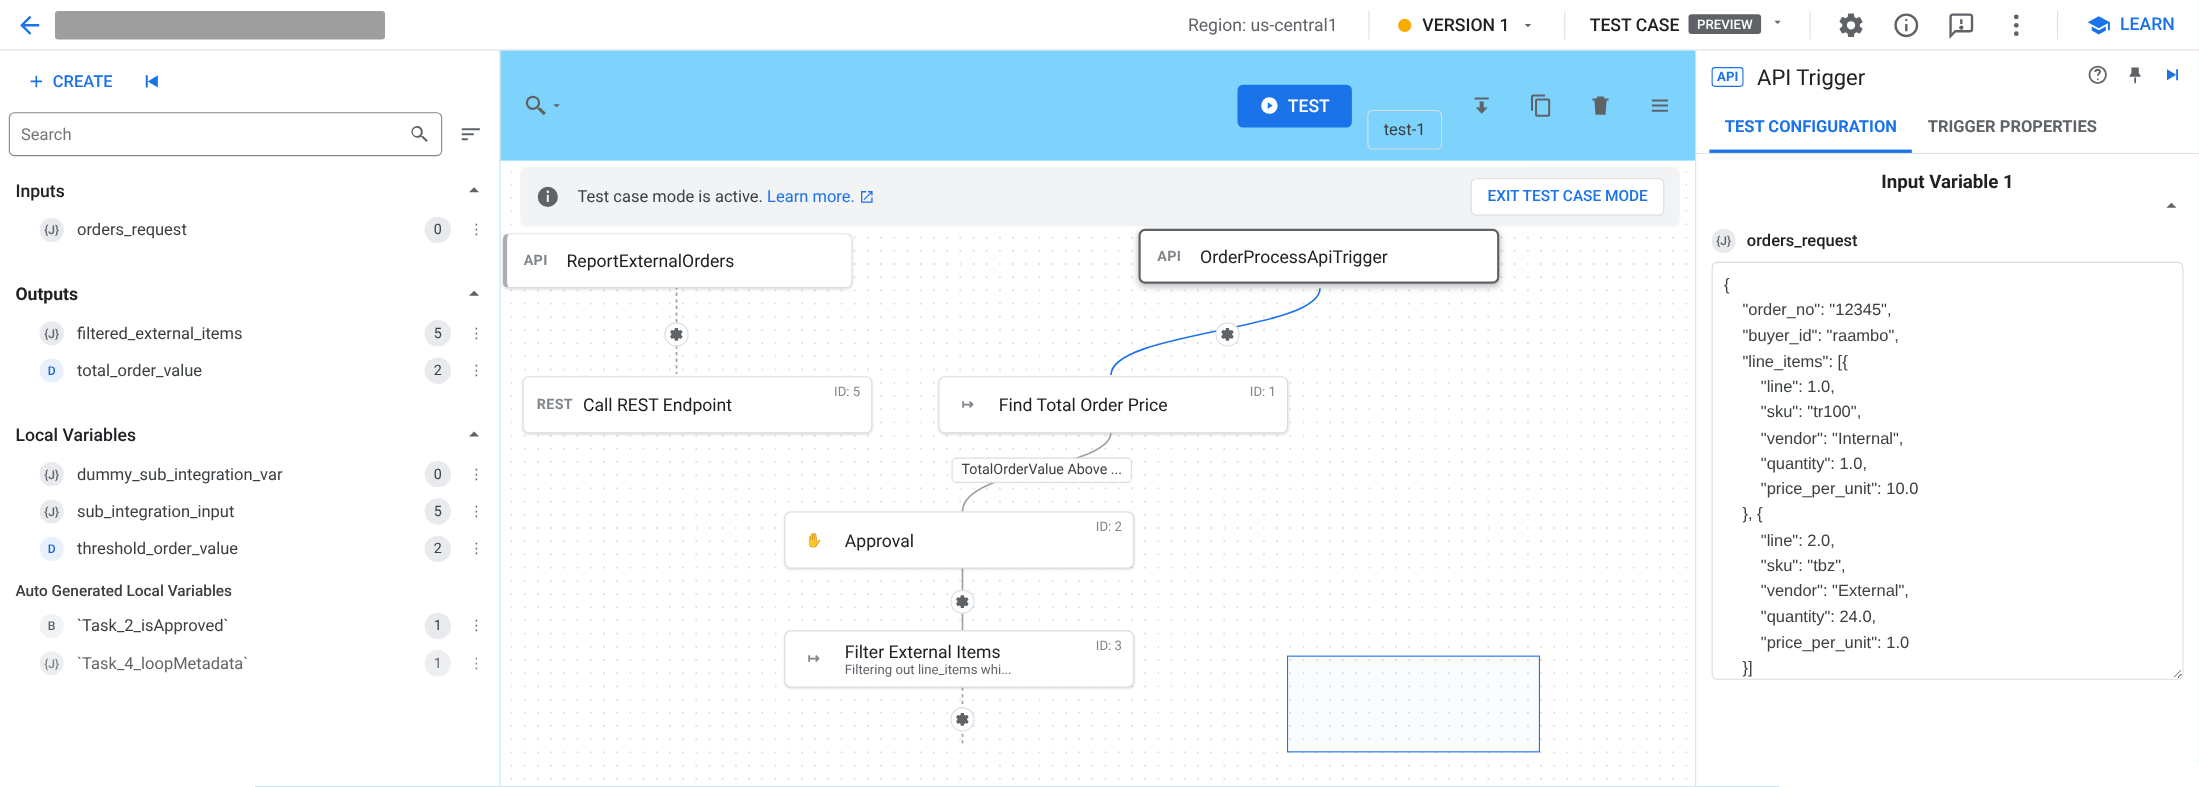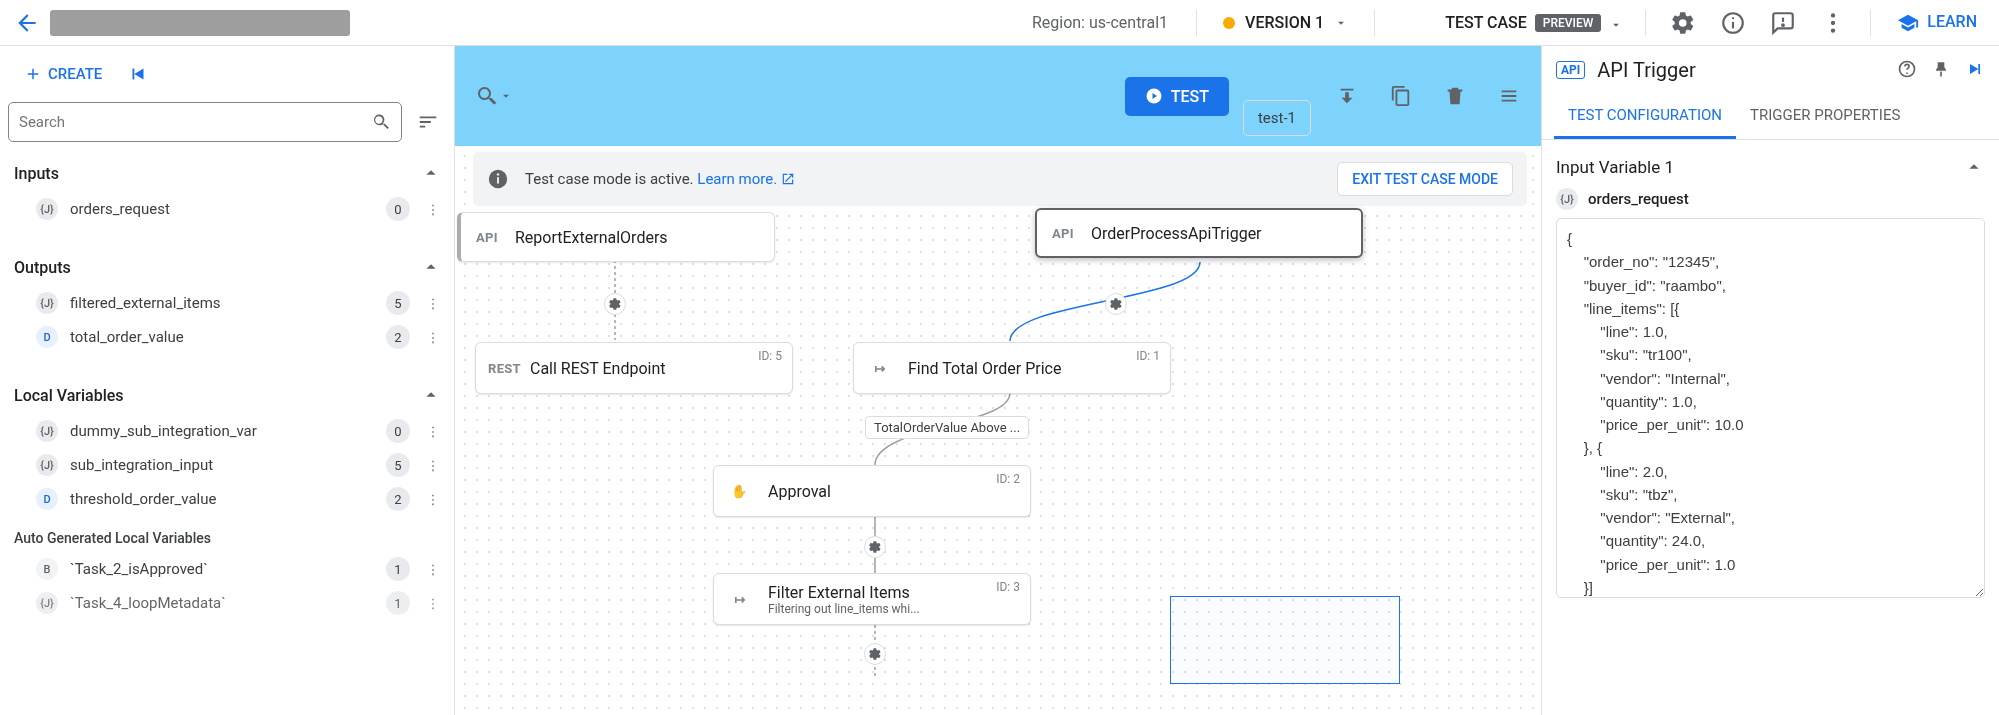--- a/index.html
+++ b/index.html
@@ -8,21 +8,21 @@
 
   
   .topbar { display:flex; align-items:center; height:46px; padding:0 12px; border-bottom:1px solid #e0e0e0; gap:8px; }
   .back-btn { color:#1a73e8; width:30px; height:30px; display:flex; align-items:center; justify-content:center; border-radius:50%; cursor:pointer; }
   .title-placeholder { width:300px; height:26px; background:#9e9e9e; border-radius:3px; }
   .spacer { flex:1; }
   .region { color:#5f6368; font-size:16px; margin-right:12px; }
   .version-chip { display:flex; align-items:center; gap:10px; font-weight:500; font-size:16px; padding:0 10px;}
   .status-dot { width:12px; height:12px; border-radius:50%; background:#f9ab00; }
   .divider-v { width:1px; height:26px; background:#e0e0e0; margin:0 8px; }
-  .testcase-chip { display:flex; align-items:flex-end; gap:8px; font-weight:500; font-size:16px; padding:0 6px;margin-left:48px;}
+  .testcase-chip { display:flex; align-items:flex-start; gap:8px; font-weight:500; font-size:16px; padding:0 6px;}
   .preview-badge { background:#5f6368; color:#fff; font-size:12px; padding:2px 8px; border-radius:3px; font-weight:500;}
   .icon-btn { width:42px; height:42px; display:flex; align-items:center; justify-content:center; border-radius:50%; cursor:pointer; color:#5f6368;}
   .icon-btn svg { width:26px; height:26px; }
   .learn-btn { display:flex; gap:8px; color:#1a73e8; font-weight:500; font-size:16px; padding:0 10px; cursor:pointer;}
 
   
   .main { display:flex; height:calc(715px - 46px); }
   .left-panel { width:455px; border-right:1px solid #e0e0e0; display:flex; flex-direction:column; }
   .left-header { display:flex; align-items:center; padding:12px 14px; gap:10px;}
   .left-header h2 { font-size:22px; font-weight:400; color:#202124; flex:1;}
@@ -73,23 +73,23 @@
   .gear-bubble svg{width:14px;height:14px;}
 
   
   .right-panel { width:458px; border-left:1px solid #e0e0e0; display:flex; flex-direction:column;}
   .rp-head { display:flex; align-items:center; padding:12px 14px; gap:12px;}
   .rp-badge { font-size:12px; font-weight:700; color:#1a73e8; border:1px solid #1a73e8; border-radius:3px; padding:1px 4px;}
   .rp-title { font-size:20px; color:#202124; flex:1;}
   .rp-icons { display:flex; gap:14px; color:#5f6368;}
   .rp-icons span{cursor:pointer;}
   .tabs { display:flex; border-bottom:1px solid #e0e0e0; padding:0 12px;}
-  .tab { padding:12px 14px; font-size:15px; font-weight:400; color:#5f6368; cursor:pointer;}
+  .tab { padding:12px 14px; font-size:15px; font-weight:700; color:#5f6368; cursor:pointer;}
   .tab.active { color:#1a73e8; border-bottom:3px solid #1a73e8;}
-  .ivar-head { display:flex; align-items:center; padding:16px 14px 10px; font-size:17px; font-weight:400;}
+  .ivar-head { display:flex; align-items:center; padding:16px 14px 10px; font-size:17px; font-weight:700;flex-direction:column;}
   .ivar-head .chev{margin-left:auto;}
   .ivar-name { display:flex; align-items:center; gap:10px; padding:0 14px 6px;}
   .json-label { font-size:12px; color:#5f6368; padding:0 18px;}
   .json-box { margin:2px 14px 10px; border:1px solid #dadce0; border-radius:5px; padding:8px 10px; font-family:Arial,sans-serif; font-size:15px; line-height:1.55; color:#3c4043; white-space:pre; overflow:auto; height:380px; resize:both;}
 </style>
 </head>
 <body>
 <div class="root">
 
 <div class="topbar">
@@ -190,21 +190,21 @@
               <path d="M7 14l5-5 5 5z"></path>
             </svg>
       </div>
       <div class="var-row">
         <span class="var-type j">{J}</span>
         <span class="var-name">orders_request</span>
         <span class="var-count">0</span>
         <span class="var-menu">⋮</span>
       </div>
 
-      <div class="section-head" style="margin-top:20px;">
+      <div class="section-head" style="margin-top:20px;font-weight:bold;">
         <span>Outputs</span>
         <svg class="chev" viewBox="0 0 24 24" width="22" height="22" fill="#5f6368">
               <path d="M7 14l5-5 5 5z"></path>
             </svg>
       </div>
       <div class="var-row">
         <span class="var-type j">{J}</span>
         <span class="var-name">filtered_external_items</span>
         <span class="var-count">5</span>
         <span class="var-menu">⋮</span>

